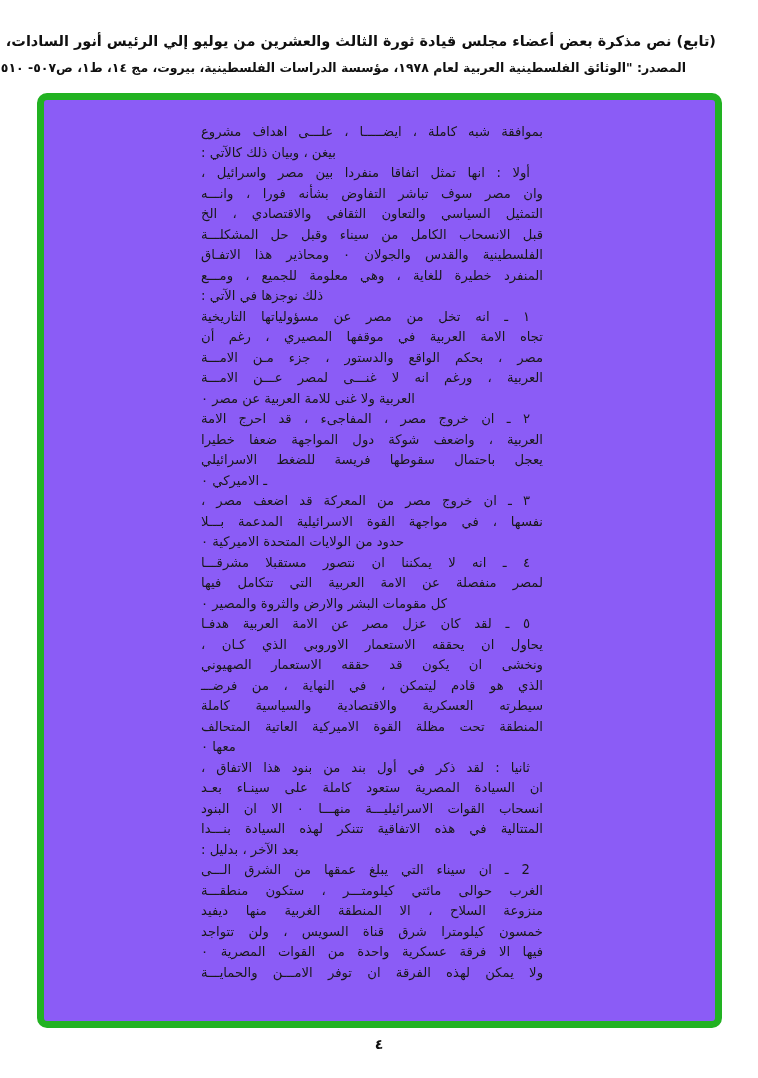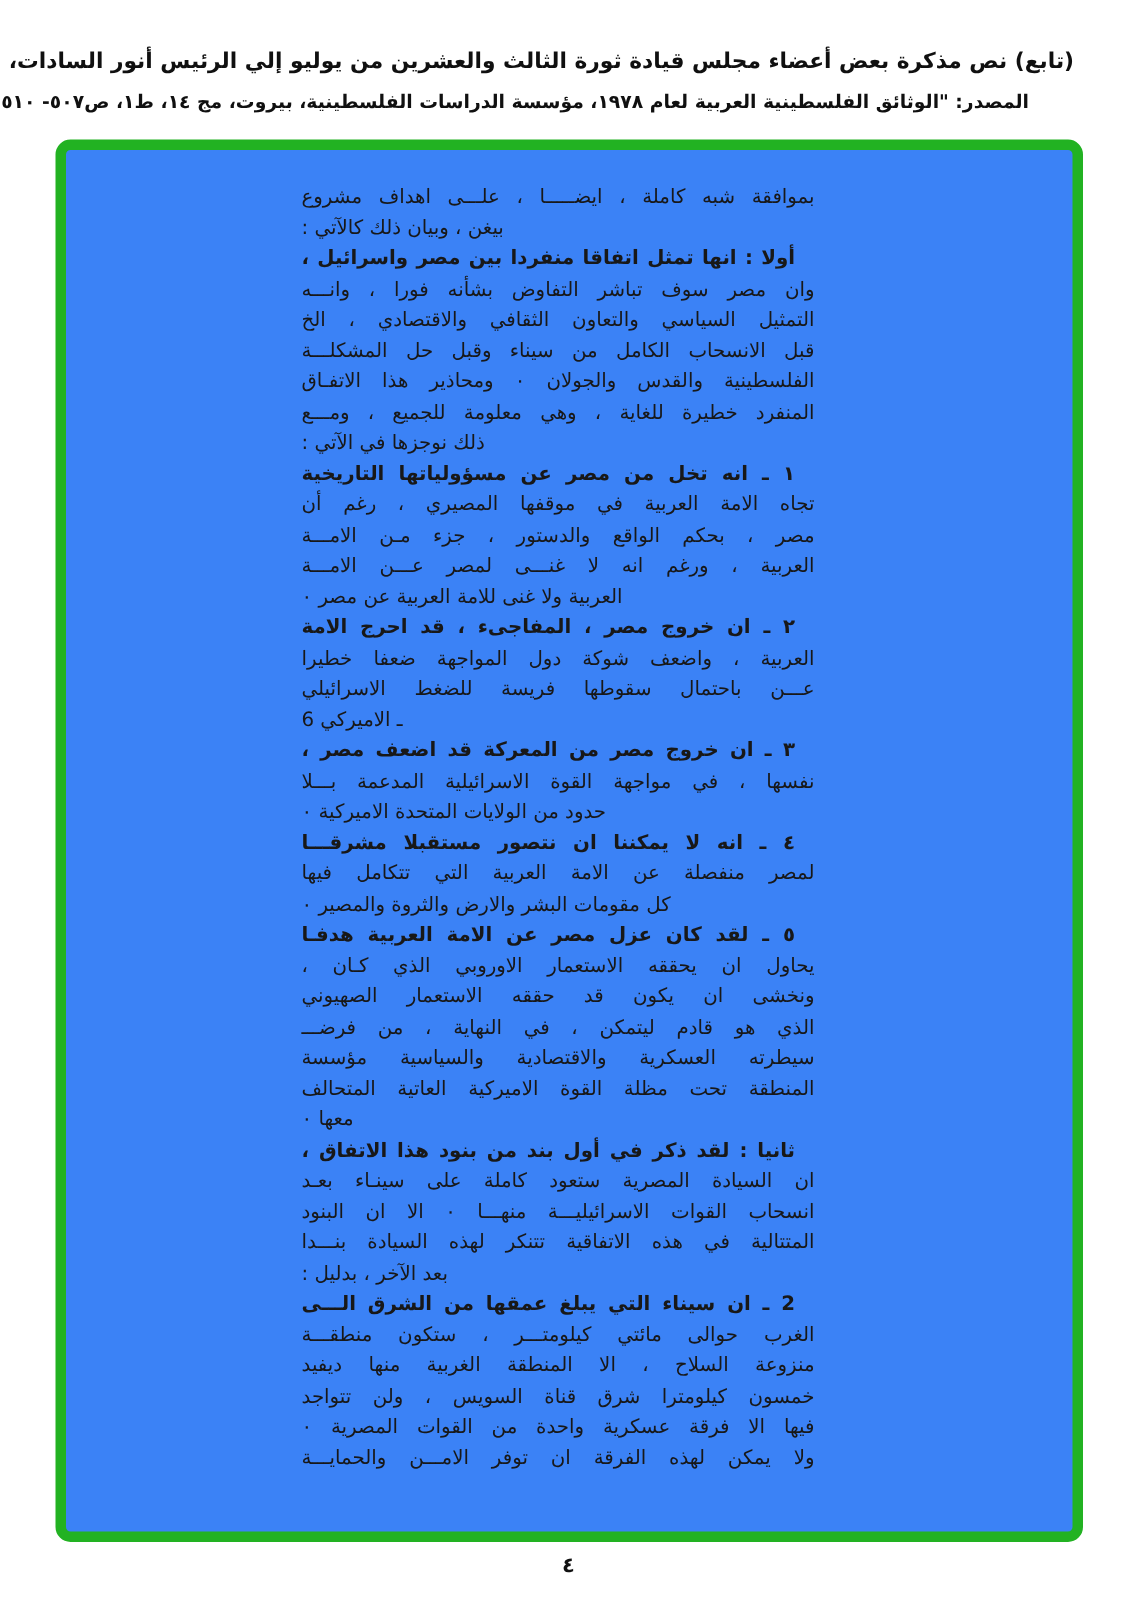--- a/index.html
+++ b/index.html
@@ -26,21 +26,21 @@
     text-align:right;white-space:nowrap;
     color:#101010;
   }
   
   .frame{
     position:absolute;left:37px;top:93px;
     width:685px;height:935px;
     box-sizing:border-box;
     border:7px solid #22b222;
     border-radius:10px;
-    background:#3b82f6;
+    background:#8b5cf6;
   }
   
   .textcol{
     position:absolute;top:22px;right:172px;
     width:342px;
     direction:rtl;
   }
   .line{
     font-size:13.2px;line-height:20.5px;height:20.5px;
     text-align:left;
@@ -48,21 +48,20 @@
     letter-spacing:0;
     white-space:nowrap;
   }
   .line.full{
     white-space:normal;
     text-align:justify;
     text-align-last:justify;
   }
   .line.indent{
     padding-right:13px;
-    font-weight:bold;
   }
   
   .pagenum{
     position:absolute;top:1036px;left:0;right:0;
     text-align:center;
     font-size:14px;font-weight:bold;color:#111;
   }
 </style>
 </head>
 <body>
@@ -83,33 +82,33 @@
       <div class="line full">الفلسطينية والقدس والجولان ٠ ومحاذير هذا الاتفـاق</div>
       <div class="line full">المنفرد خطيرة للغاية ، وهي معلومة للجميع ، ومـــع</div>
       <div class="line">ذلك نوجزها في الآتي :</div>
       <div class="line full indent">١ ـ انه تخل من مصر عن مسؤولياتها التاريخية</div>
       <div class="line full">تجاه الامة العربية في موقفها المصيري ، رغم أن</div>
       <div class="line full">مصر ، بحكم الواقع والدستور ، جزء مـن الامـــة</div>
       <div class="line full">العربية ، ورغم انه لا غنـــى لمصر عـــن الامـــة</div>
       <div class="line">العربية ولا غنى للامة العربية عن مصر ٠</div>
       <div class="line full indent">٢ ـ ان خروج مصر ، المفاجىء ، قد احرج الامة</div>
       <div class="line full">العربية ، واضعف شوكة دول المواجهة ضعفا خطيرا</div>
-      <div class="line full">عـــن باحتمال سقوطها فريسة للضغط الاسرائيلي</div>
-      <div class="line">ـ الاميركي 6</div>
+      <div class="line full">يعجل باحتمال سقوطها فريسة للضغط الاسرائيلي</div>
+      <div class="line">ـ الاميركي ٠</div>
       <div class="line full indent">٣ ـ ان خروج مصر من المعركة قد اضعف مصر ،</div>
       <div class="line full">نفسها ، في مواجهة القوة الاسرائيلية المدعمة بـــلا</div>
       <div class="line">حدود من الولايات المتحدة الاميركية ٠</div>
       <div class="line full indent">٤ ـ انه لا يمكننا ان نتصور مستقبلا مشرقـــا</div>
       <div class="line full">لمصر منفصلة عن الامة العربية التي تتكامل فيها</div>
       <div class="line">كل مقومات البشر والارض والثروة والمصير ٠</div>
       <div class="line full indent">٥ ـ لقد كان عزل مصر عن الامة العربية هدفـا</div>
       <div class="line full">يحاول ان يحققه الاستعمار الاوروبي الذي كـان ،</div>
       <div class="line full">ونخشى ان يكون قد حققه الاستعمار الصهيوني</div>
       <div class="line full">الذي هو قادم ليتمكن ، في النهاية ، من فرضـــ</div>
-      <div class="line full">سيطرته العسكرية والاقتصادية والسياسية مؤسسة</div>
+      <div class="line full">سيطرته العسكرية والاقتصادية والسياسية كاملة</div>
       <div class="line full">المنطقة تحت مظلة القوة الاميركية العاتية المتحالف</div>
       <div class="line">معها ٠</div>
       <div class="line full indent">ثانيا : لقد ذكر في أول بند من بنود هذا الاتفاق ،</div>
       <div class="line full">ان السيادة المصرية ستعود كاملة على سينـاء بعـد</div>
       <div class="line full">انسحاب القوات الاسرائيليـــة منهـــا ٠ الا ان البنود</div>
       <div class="line full">المتتالية في هذه الاتفاقية تتنكر لهذه السيادة بنـــدا</div>
       <div class="line">بعد الآخر ، بدليل :</div>
       <div class="line full indent">2 ـ ان سيناء التي يبلغ عمقها من الشرق الـــى</div>
       <div class="line full">الغرب حوالى مائتي كيلومتـــر ، ستكون منطقـــة</div>
       <div class="line full">منزوعة السلاح ، الا المنطقة الغربية منها ديفيد</div>

